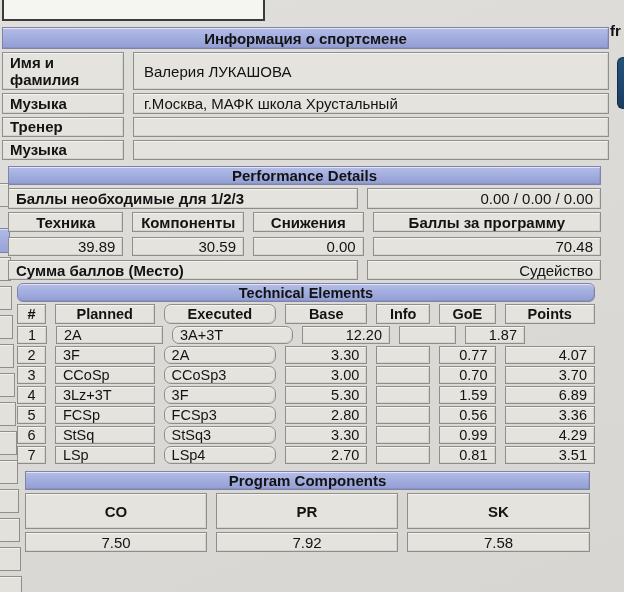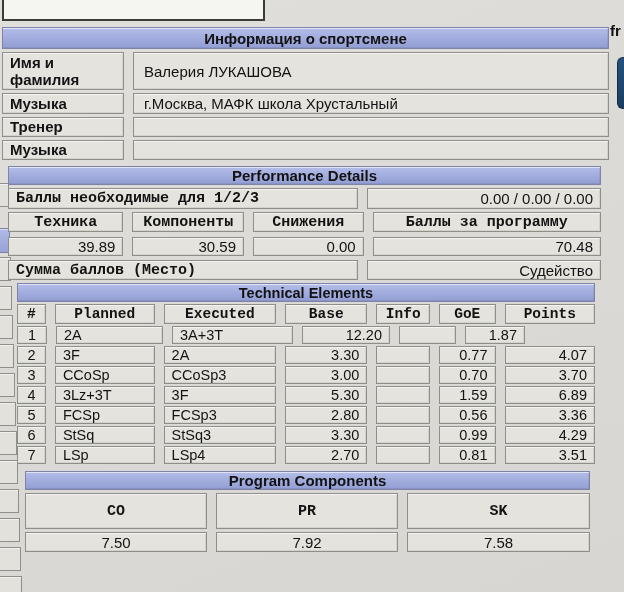--- a/index.html
+++ b/index.html
@@ -22,21 +22,21 @@
     white-space:nowrap;
     overflow:hidden;
   }
   .hdr{
     background:linear-gradient(180deg,#b4bde8 0%,#9aa5d9 75%,#929dd2 100%);
     border:1px solid #7f84a6;
     justify-content:center;
     font-weight:bold;
     font-size:15px;
   }
-  .bold{font-weight:bold;font-family:Liberation Mono, monospace;}
+  .bold{font-weight:bold;}
   .ctr{justify-content:center;}
   .rgt{justify-content:flex-end;}
   .trow{display:flex;gap:9px;margin-top:3px;}
   .section{position:absolute;}
   .strip-cell{
     position:absolute;left:0;
     background:#e2e1dc;
     border:1px solid #8f8f8a;
     border-left:none;
     box-shadow:inset 0 1px 0 rgba(255,255,255,.5);
@@ -60,21 +60,21 @@
   
   #athlete-info{left:2px;top:27px;width:607px;}
   #athlete-info .lbl{width:122px;font-weight:bold;line-height:1.15;white-space:normal;}
   #athlete-info .val{flex:1;padding-left:10px;}
   
   #performance{left:8px;top:166px;width:593px;}
   
   #technical{left:17px;top:283px;width:578px;}
   .tc-num{width:30px;}
   .tc-planned{width:107px;}
-  .tc-executed{width:121px;}
+  .tc-executed{width:121px;border-radius:7px;}
   .tc-base{width:88px;}
   .tc-info{width:57px;}
   .tc-goe{width:60px;}
   .tc-points{width:97px;}
   #technical .trow{margin-top:2px;}
   #technical .cell{height:18px;font-size:14.5px;}
   #technical .colhdr .cell{height:20px;}
   
   #components{left:25px;top:471px;width:565px;}
   .pc-col{width:186px;}
@@ -145,21 +145,21 @@
       <div class="cell rgt" style="width:114px;">0.00</div>
       <div class="cell rgt" style="width:236px;">70.48</div>
     </div>
     <div class="trow" style="height:20px;">
       <div class="cell bold" style="width:354px;">Сумма баллов (Место)</div>
       <div class="cell rgt" style="width:236px;">Судейство</div>
     </div>
   </div>
 
   <div id="technical" class="section">
-    <div class="cell hdr" style="height:19px;">Technical Elements</div>
+    <div class="cell hdr" style="height:19px;border-radius:6px;">Technical Elements</div>
     <div class="trow colhdr">
       <div class="cell bold ctr tc-num">#</div>
       <div class="cell bold ctr tc-planned">Planned</div>
       <div class="cell bold ctr tc-executed">Executed</div>
       <div class="cell bold ctr tc-base">Base</div>
       <div class="cell bold ctr tc-info">Info</div>
       <div class="cell bold ctr tc-goe">GoE</div>
       <div class="cell bold ctr tc-points">Points</div>
     </div>
 

